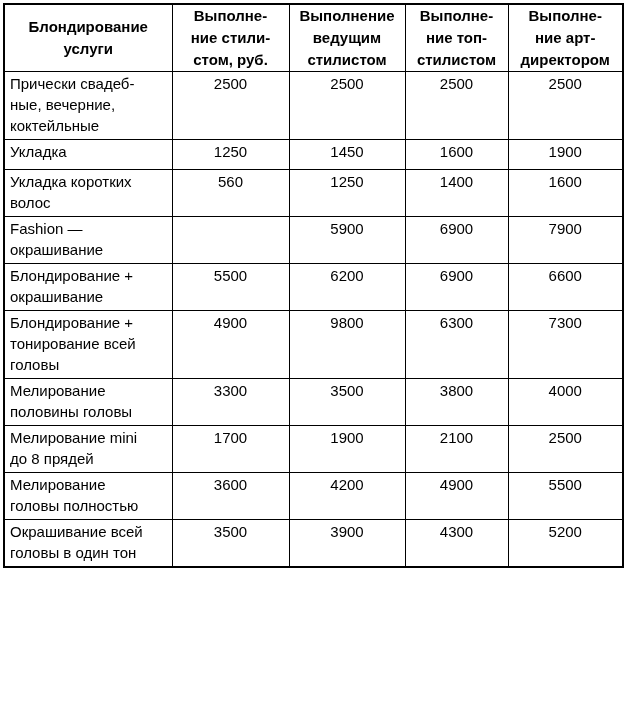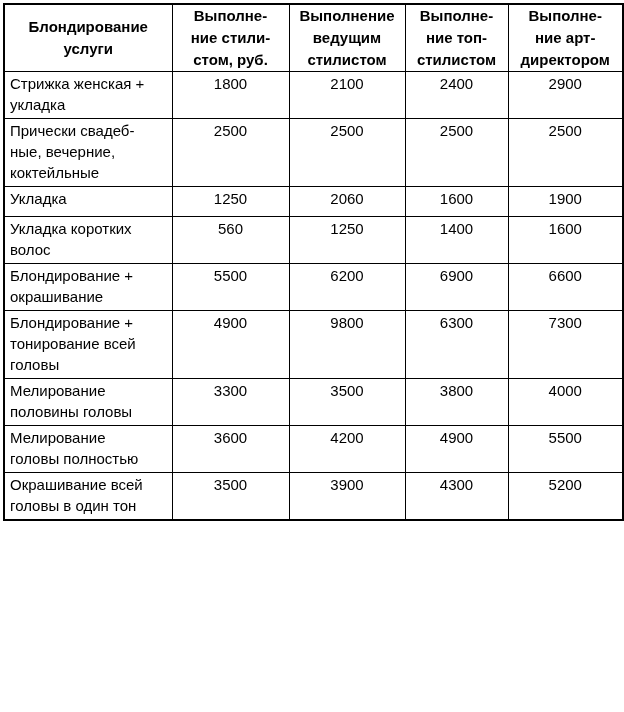--- a/index.html
+++ b/index.html
@@ -76,50 +76,50 @@
       <th>Выполне-
 ние топ-
 стилистом</th>
       <th>Выполне-
 ние арт-
 директором</th>
     </tr>
   </thead>
   <tbody>
       <tr>
-        <td class="name-cell">Стрижка женская +
-укладка</td>
-        <td class="value-cell">1800</td>
-        <td class="value-cell">2100</td>
-        <td class="value-cell">2400</td>
-        <td class="value-cell">2900</td>
-      </tr>
-      <tr>
         <td class="name-cell">Прически свадеб-
 ные, вечерние,
 коктейльные</td>
         <td class="value-cell">2500</td>
         <td class="value-cell">2500</td>
         <td class="value-cell">2500</td>
         <td class="value-cell">2500</td>
       </tr>
       <tr class="single-line">
         <td class="name-cell">Укладка</td>
         <td class="value-cell">1250</td>
-        <td class="value-cell">2060</td>
+        <td class="value-cell">1450</td>
         <td class="value-cell">1600</td>
         <td class="value-cell">1900</td>
       </tr>
       <tr>
         <td class="name-cell">Укладка коротких
 волос</td>
         <td class="value-cell">560</td>
         <td class="value-cell">1250</td>
         <td class="value-cell">1400</td>
         <td class="value-cell">1600</td>
+      </tr>
+      <tr>
+        <td class="name-cell">Fashion —
+окрашивание</td>
+        <td class="value-cell"></td>
+        <td class="value-cell">5900</td>
+        <td class="value-cell">6900</td>
+        <td class="value-cell">7900</td>
       </tr>
       <tr>
         <td class="name-cell">Блондирование +
 окрашивание</td>
         <td class="value-cell">5500</td>
         <td class="value-cell">6200</td>
         <td class="value-cell">6900</td>
         <td class="value-cell">6600</td>
       </tr>
       <tr>
@@ -133,20 +133,28 @@
       </tr>
       <tr>
         <td class="name-cell">Мелирование
 половины головы</td>
         <td class="value-cell">3300</td>
         <td class="value-cell">3500</td>
         <td class="value-cell">3800</td>
         <td class="value-cell">4000</td>
       </tr>
       <tr>
+        <td class="name-cell">Мелирование mini
+до 8 прядей</td>
+        <td class="value-cell">1700</td>
+        <td class="value-cell">1900</td>
+        <td class="value-cell">2100</td>
+        <td class="value-cell">2500</td>
+      </tr>
+      <tr>
         <td class="name-cell">Мелирование
 головы полностью</td>
         <td class="value-cell">3600</td>
         <td class="value-cell">4200</td>
         <td class="value-cell">4900</td>
         <td class="value-cell">5500</td>
       </tr>
       <tr>
         <td class="name-cell">Окрашивание всей
 головы в один тон</td>

